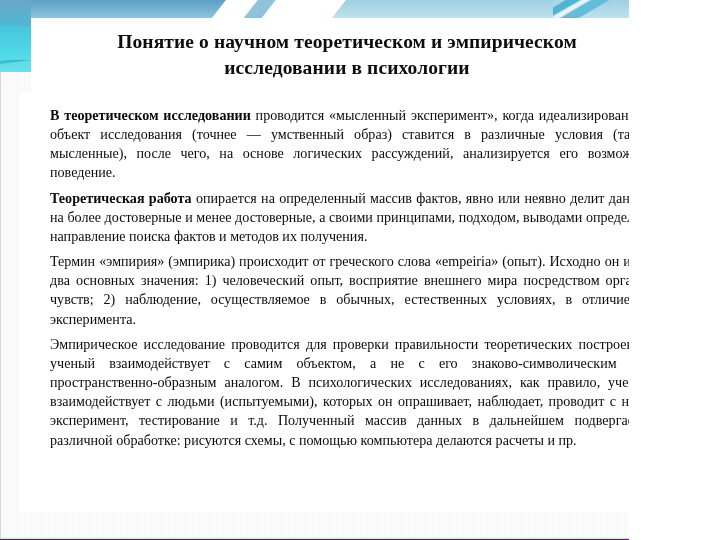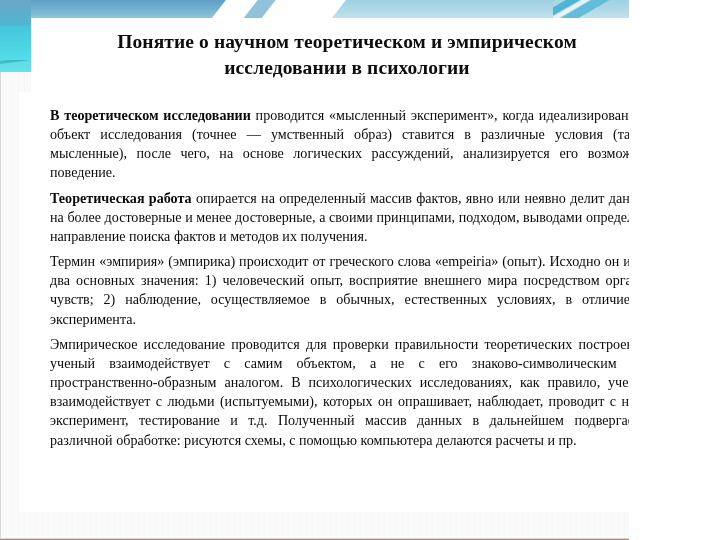--- a/index.html
+++ b/index.html
@@ -12,21 +12,21 @@
     overflow: hidden;
     background: #ffffff;
     font-family: "Liberation Serif", "DejaVu Serif", serif;
   }
 
   
   .slide {
     position: relative;
     width: 629px;
     height: 540px;
-    background: #f97316;
+    background: #701a75;
     overflow: hidden;
   }
 
   
   .slide-frame {
     position: absolute;
     left: 0;
     top: 18px;
     width: 719px;
     height: 521px;

